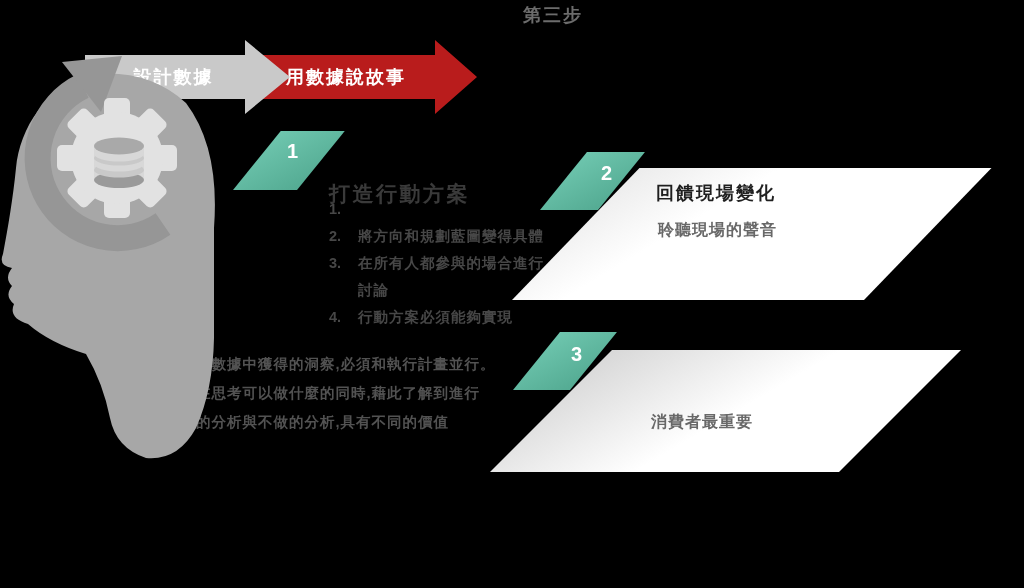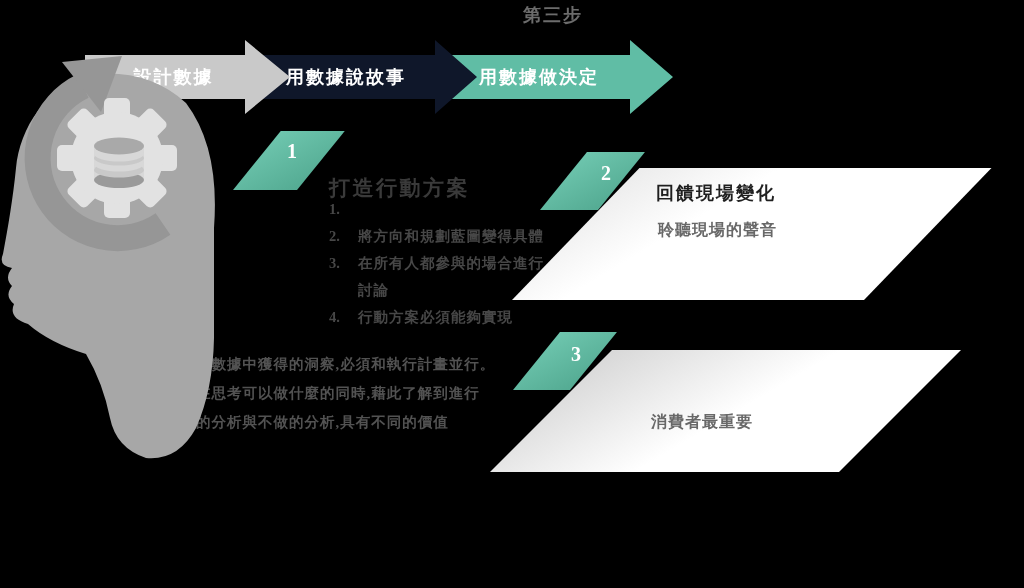--- a/index.html
+++ b/index.html
@@ -1,53 +1,53 @@
 <!DOCTYPE html>
 <html><head>
 <meta charset="utf-8">
 <style>
   html,body{margin:0;padding:0;background:#000;}
   .canvas{
     position:relative;width:1024px;height:472px;overflow:hidden;background:#000;
-    font-family:Liberation Serif, serif;
+    font-family:Liberation Sans, sans-serif;
   }
   .abs{position:absolute;}
 
   
   .step-label{
     left:433px;top:3px;width:240px;text-align:center;
     font-size:18px;font-weight:bold;color:#6c6c6c;letter-spacing:2px;
   }
 
   
   .band{top:40px;height:74px;display:flex;align-items:center;justify-content:center;}
   .band span{font-size:18px;font-weight:bold;color:#fff;letter-spacing:2px;padding-right:28px;}
   .band1{left:85px;width:205px;background:#c9c9c9;z-index:5;
     clip-path:polygon(0 15px,160px 15px,160px 0,205px 37px,160px 74px,160px 59px,0 59px);}
-  .band2{left:243px;width:234px;background:#0f172a;z-index:4;
+  .band2{left:243px;width:234px;background:#b91c1c;z-index:4;
     clip-path:polygon(0 15px,192px 15px,192px 0,234px 37px,192px 74px,192px 59px,0 59px);}
   .band3{left:433px;width:240px;background:#60bda5;z-index:3;
     clip-path:polygon(0 15px,197px 15px,197px 0,240px 37px,197px 74px,197px 59px,0 59px);}
 
   
   .head-svg{left:0;top:28px;z-index:6;}
 
   
   .badge{background:linear-gradient(135deg,#6ec6ae 0%,#54ab93 100%);
     transform:skewX(-39deg);transform-origin:left bottom;z-index:3;}
   .badge1{left:233px;top:131px;width:64px;height:59px;}
   .badge2{left:540px;top:152px;width:58px;height:58px;}
   .badge3{left:513px;top:332px;width:57px;height:58px;}
   .badge-num{color:#fff;font-size:20px;font-weight:bold;z-index:4;}
   .num1{left:287px;top:140px;}
   .num2{left:601px;top:162px;}
   .num3{left:571px;top:343px;}
 
   
-  .sec1-title{left:329px;top:174px;font-size:21px;font-weight:bold;color:#3a3a3a;letter-spacing:2.5px;}
+  .sec1-title{left:329px;top:180px;font-size:21px;font-weight:bold;color:#3a3a3a;letter-spacing:2.5px;}
   .sec1-list{left:329px;top:196px;width:230px;}
   .li-row{display:flex;line-height:27px;font-size:14.5px;font-weight:bold;color:#474747;}
   .li-num{width:29px;flex:none;}
   .li-text{letter-spacing:1px;white-space:pre-line;width:190px;}
 
   
   .note{left:196px;top:350px;width:340px;font-size:14.5px;font-weight:bold;color:#525252;
     line-height:29px;letter-spacing:1px;white-space:pre-line;}
 
   
@@ -69,23 +69,20 @@
 
 <div class="canvas">
 
   <div class="abs step-label">第三步</div>
 
   <div class="abs band band1">
     <span>設計數據</span>
   </div>
   <div class="abs band band2">
     <span>用數據說故事</span>
-  </div>
-  <div class="abs band band3">
-    <span>用數據做決定</span>
   </div>
 
   <svg class="abs head-svg" width="240" height="440" viewBox="0 0 240 440" xmlns="http://www.w3.org/2000/svg">
     <path fill="#a7a7a7" d="M 96 46
          C 45 58, 20 100, 16 140
          C 13 170, 8 200, 3 226
          Q -2 238, 12 240
          Q 4 250, 12 258
          Q 4 268, 14 276
          Q 8 290, 28 296

